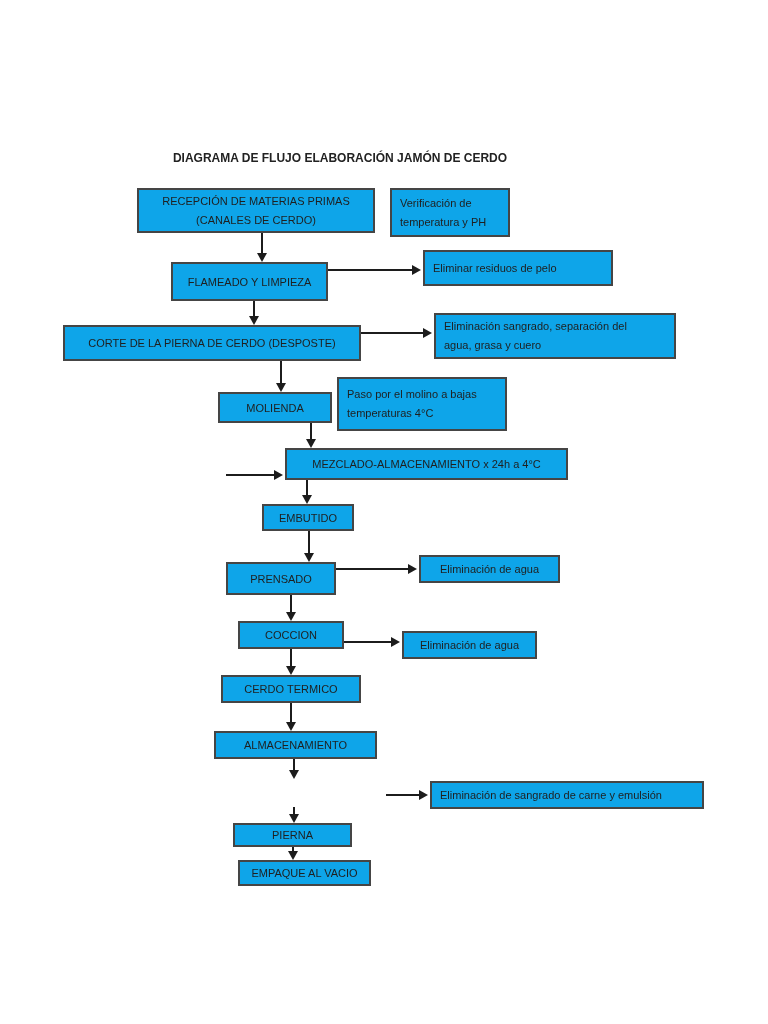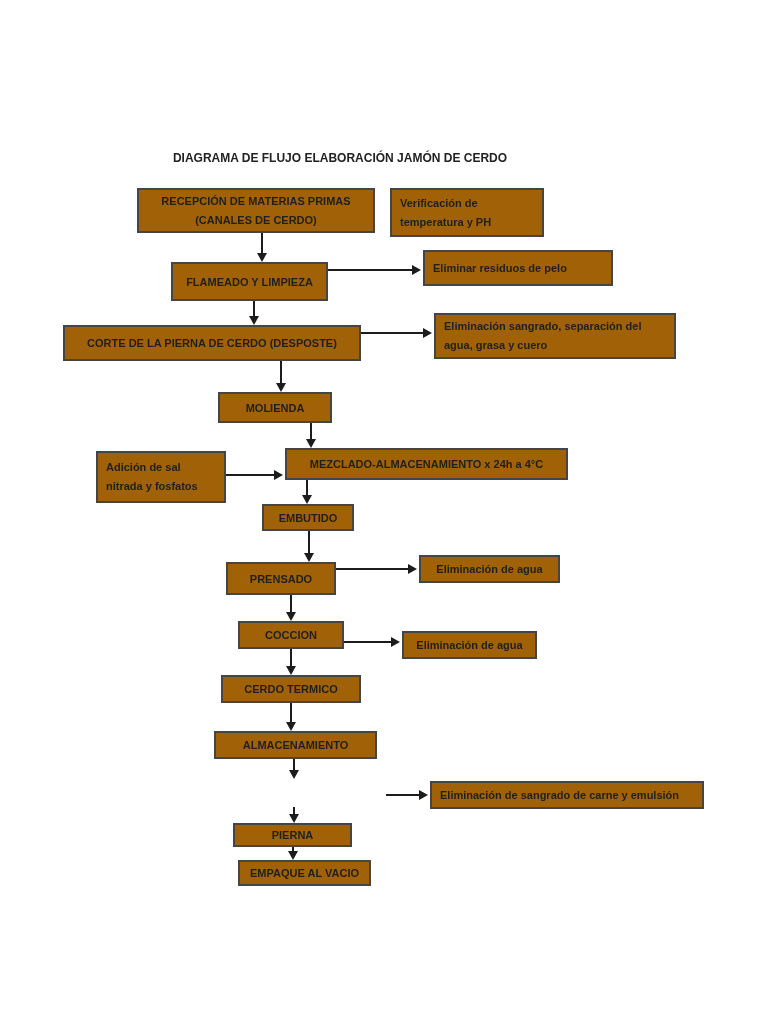--- a/index.html
+++ b/index.html
@@ -22,26 +22,26 @@
     width: 680px;
     text-align: center;
     font-size: 12px;
     font-weight: bold;
     color: #222222;
     letter-spacing: 0px;
   }
   .node, .annot {
     position: absolute;
     box-sizing: border-box;
-    background: #a16207;
+    background: #0ea5e9;
     border: 2px solid #454545;
     display: flex;
     align-items: center;
     color: #1f1f1f;
-    font-weight: bold;
+    font-weight: normal;
     font-size: 11px;
     line-height: 14px;
     white-space: pre-line;
   }
   .node {
     justify-content: center;
     text-align: center;
   }
   .annot {
     justify-content: flex-start;
@@ -108,31 +108,31 @@
 
   <div class="node" style="left:221px; top:675px; width:140px; height:28px;">CERDO TERMICO</div>
 
   <div class="node" style="left:214px; top:731px; width:163px; height:28px;">ALMACENAMIENTO</div>
 
 
   <div class="node" style="left:233px; top:823px; width:119px; height:24px;">PIERNA</div>
 
   <div class="node" style="left:238px; top:860px; width:133px; height:26px;">EMPAQUE AL VACIO</div>
 
-  <div class="annot" style="left:390px; top:188px; width:154px; height:49px;">Verificación de
+  <div class="annot" style="left:390px; top:188px; width:120px; height:49px;">Verificación de
 temperatura y PH</div>
 
   <div class="annot" style="left:423px; top:250px; width:190px; height:36px;">Eliminar residuos de pelo</div>
 
   <div class="annot" style="left:434px; top:313px; width:242px; height:46px;">Eliminación sangrado, separación del
 agua, grasa y cuero</div>
 
-
-  <div class="annot" style="left:96px; top:451px; width:130px; height:52px;">Adición de sal
-nitrada y fosfatos</div>
+  <div class="annot" style="left:337px; top:377px; width:170px; height:54px;">Paso por el molino a bajas
+temperaturas 4°C</div>
+
 
   <div class="annot center" style="left:419px; top:555px; width:141px; height:28px;">Eliminación de agua</div>
 
   <div class="annot center" style="left:402px; top:631px; width:135px; height:28px;">Eliminación de agua</div>
 
   <div class="annot" style="left:430px; top:781px; width:274px; height:28px;">Eliminación de sangrado de carne y emulsión</div>
 
   <div>
     <div class="vline" style="left:261px; top:233px; height:21px;"></div>
     <div class="head-down" style="left:257px; top:253px;"></div>

